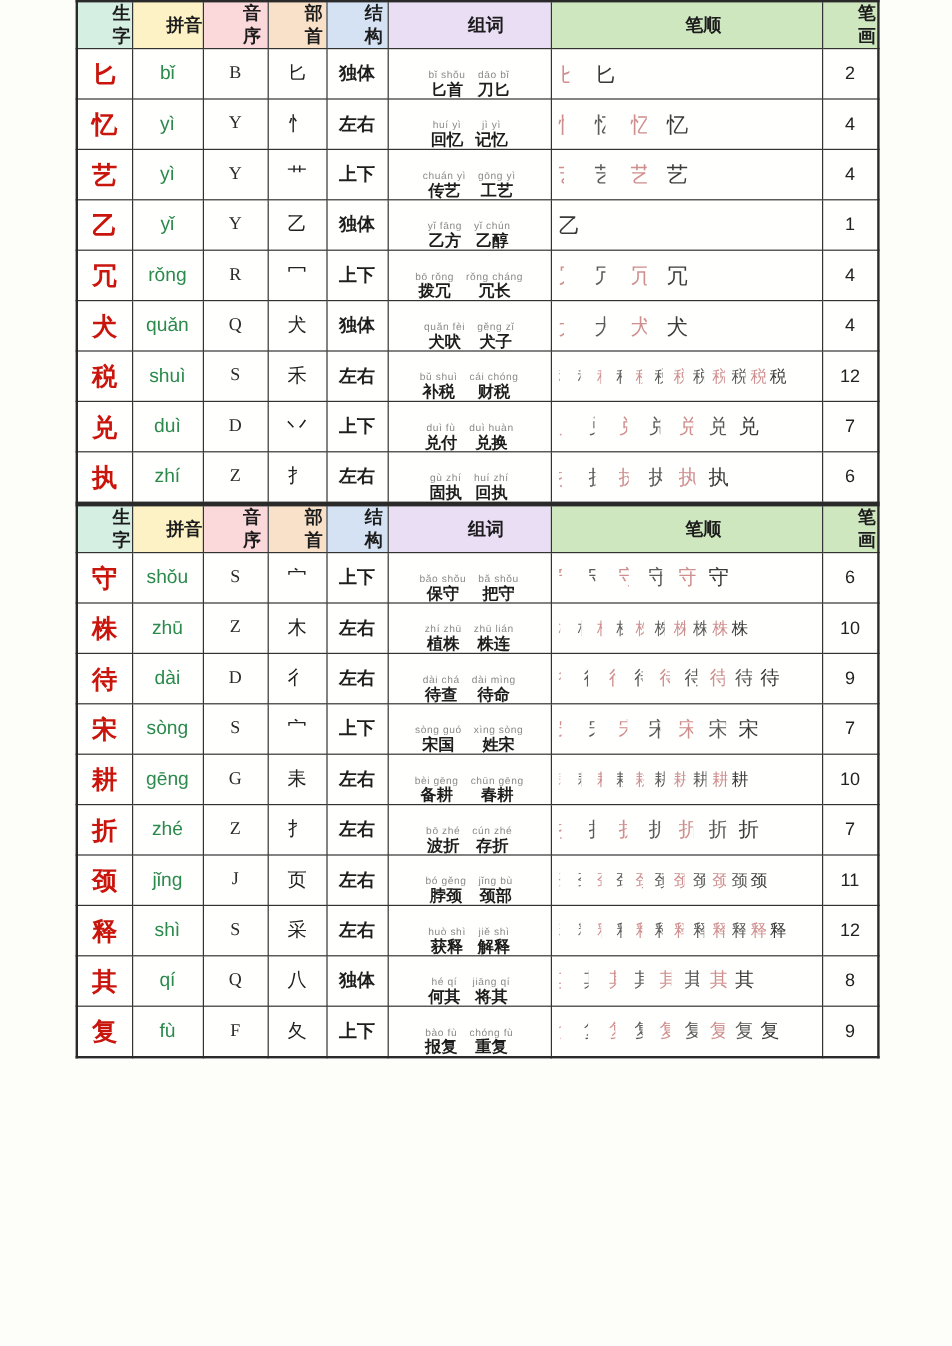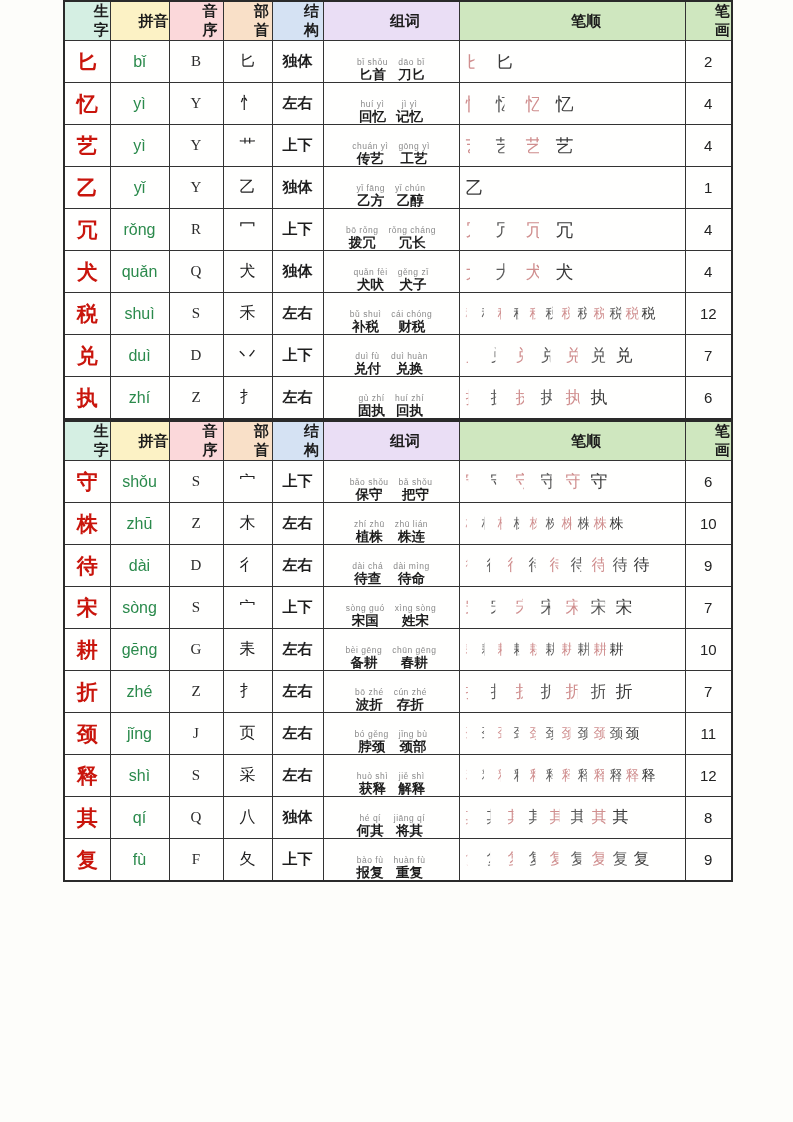--- a/index.html
+++ b/index.html
@@ -392,21 +392,21 @@
             <tr>
               <td class="c-char">复</td>
               <td class="c-py">fù</td>
               <td class="c-init">F</td>
               <td class="c-rad">夂</td>
               <td class="c-struct">上下</td>
               <td class="c-words"><span class="wg">
                   <span class="wpy">bào fù</span>
                   <span class="wtx">报复</span>
                 </span><span class="wg">
-                  <span class="wpy">huàn fù</span>
+                  <span class="wpy">chóng fù</span>
                   <span class="wtx">重复</span>
                 </span></td>
               <td class="c-strokes"><span class="step" style="clip-path: inset(0px 88.9% 0px 0px); font-size: 16px; margin-right: 5px; color: rgb(208, 143, 143);">复</span><span class="step" style="clip-path: inset(0px 77.8% 0px 0px); font-size: 16px; margin-right: 5px; color: rgb(91, 91, 91);">复</span><span class="step" style="clip-path: inset(0px 66.7% 0px 0px); font-size: 16px; margin-right: 5px; color: rgb(208, 143, 143);">复</span><span class="step" style="clip-path: inset(0px 55.6% 0px 0px); font-size: 16px; margin-right: 5px; color: rgb(91, 91, 91);">复</span><span class="step" style="clip-path: inset(0px 44.4% 0px 0px); font-size: 16px; margin-right: 5px; color: rgb(208, 143, 143);">复</span><span class="step" style="clip-path: inset(0px 33.3% 0px 0px); font-size: 16px; margin-right: 5px; color: rgb(91, 91, 91);">复</span><span class="step" style="clip-path: inset(0px 22.2% 0px 0px); font-size: 16px; margin-right: 5px; color: rgb(208, 143, 143);">复</span><span class="step" style="clip-path: inset(0px 11.1% 0px 0px); font-size: 16px; margin-right: 5px; color: rgb(91, 91, 91);">复</span><span class="step" style="clip-path: inset(0px 0% 0px 0px); font-size: 16px; margin-right: 5px; color: rgb(58, 58, 58);">复</span></td>
               <td class="c-count">9</td>
             </tr>
           </tbody>
       </table>
     </div>
   </div>
 </div>

